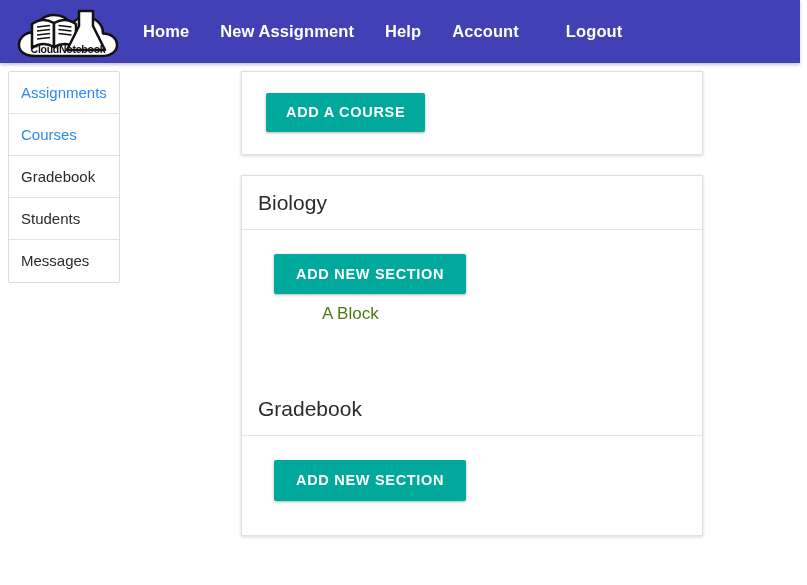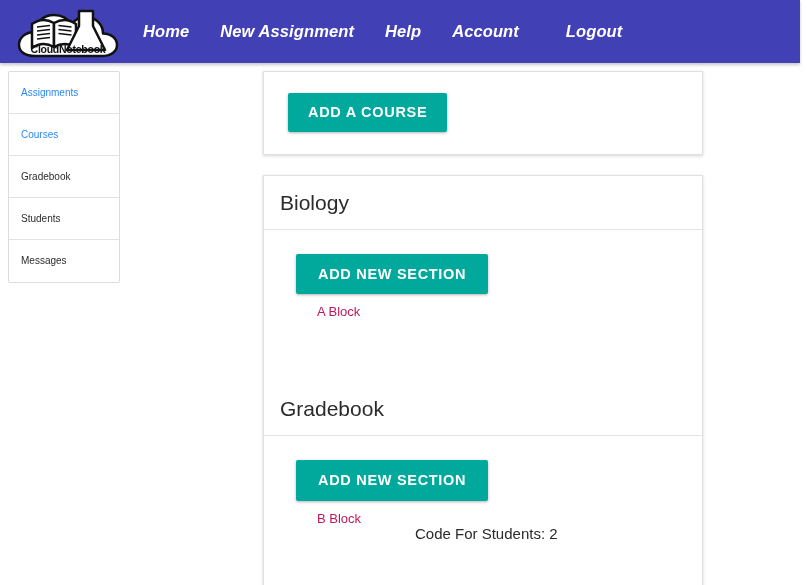--- a/index.html
+++ b/index.html
@@ -38,21 +38,20 @@
     position: relative;
     display: block;
   }
   .brand svg { display: block; width: 110px; height: 56px; }
 
   .nav-links {
     display: flex;
     align-items: center;
     height: 100%;
     flex: 1 1 auto;
-    font-style: italic;
   }
   .nav-link {
     color: #ffffff;
     font-size: 16.5px;
     font-weight: 700;
     letter-spacing: 0.1px;
     text-decoration: none;
     padding: 0 0;
     margin-right: 31px;
     white-space: nowrap;
@@ -69,21 +68,21 @@
     width: 112px;
     background: #ffffff;
     border: 1px solid #dcdcdc;
     border-radius: 2px;
     box-sizing: border-box;
   }
   .sidebar-item {
     height: 42px;
     line-height: 42px;
     padding: 0 12px;
-    font-size: 10px;
+    font-size: 15px;
     color: #2b2b2b;
     border-bottom: 1px solid #e2e2e2;
     white-space: nowrap;
     cursor: pointer;
     box-sizing: border-box;
     overflow: hidden;
   }
   .sidebar-item:last-child { border-bottom: none; }
   .sidebar-item.link { color: #2a88f5; }
 
@@ -95,21 +94,20 @@
     width: 462px;
   }
 
   .card {
     background: #ffffff;
     border: 1px solid #e0e0e0;
     border-radius: 0;
     box-shadow: 0 1px 3px rgba(0,0,0,0.17);
     margin-bottom: 20px;
     box-sizing: border-box;
-    margin-left: 22px;
   }
 
   .card-topbar { padding: 21px 0 22px 24px; }
 
   .card-header {
     padding: 15px 0 14px 16px;
     font-size: 21px;
     color: #2b2b2b;
     border-bottom: 1px solid #e4e4e4;
   }
@@ -133,24 +131,24 @@
   }
   .card-body .btn-teal { margin-left: 32px; padding: 13px 22px; }
 
   .section-row {
     position: relative;
     height: 44px;
     margin-top: 10px;
   }
   .section-link {
     position: absolute;
-    left: 53px;
+    left: 80px;
     top: 0;
-    color: #be185d;
-    font-size: 13px;
+    color: #4d7c0f;
+    font-size: 17px;
     text-decoration: none;
     cursor: pointer;
     white-space: nowrap;
   }
   .section-code {
     position: absolute;
     left: 151px;
     top: 14px;
     color: #2b2b2b;
     font-size: 15px;
@@ -221,20 +219,16 @@
     <div class="card-body">
       <button class="btn-teal">ADD NEW SECTION</button>
       <div class="section-row">
         <a class="section-link">A Block</a>
       </div>
     </div>
 
     <div class="card-header">Gradebook</div>
     <div class="card-body">
       <button class="btn-teal">ADD NEW SECTION</button>
-      <div class="section-row">
-        <a class="section-link">B Block</a>
-        <span class="section-code">Code For Students: 2</span>
-      </div>
     </div>
 
   </div>
 </div>
 
 </body></html>

